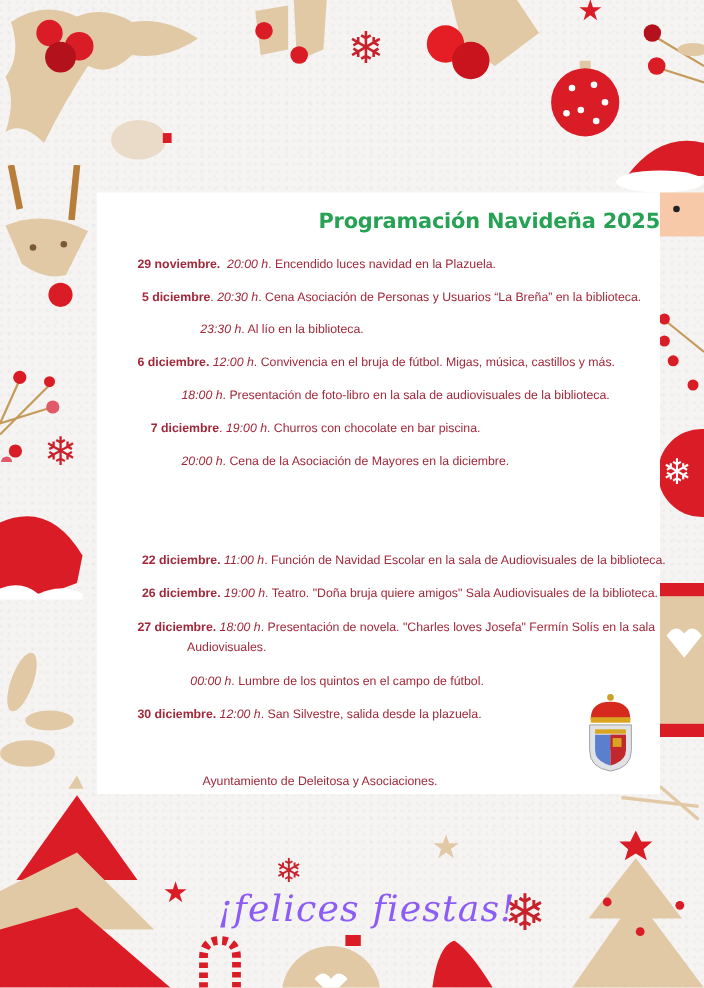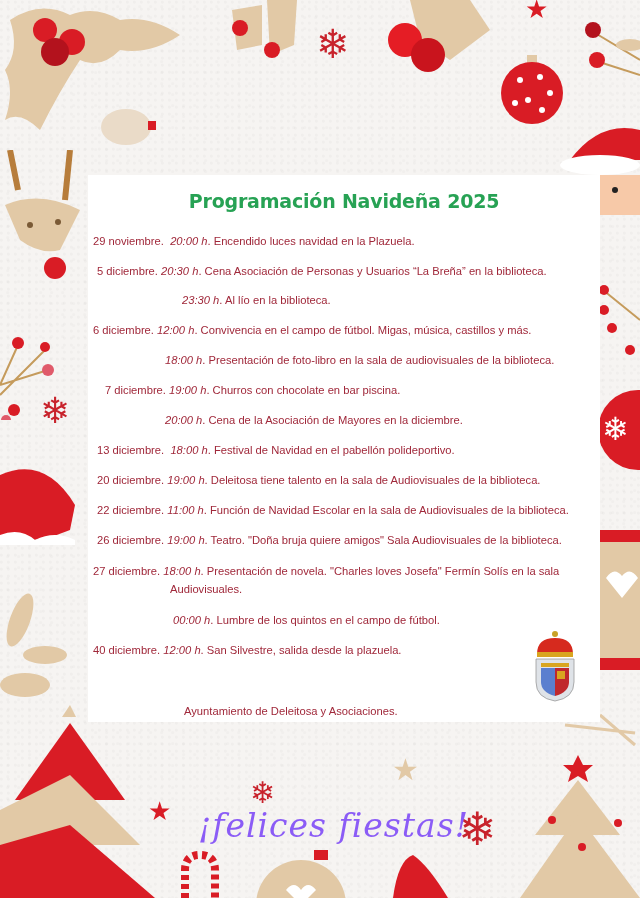--- a/index.html
+++ b/index.html
@@ -11,29 +11,29 @@
       radial-gradient(circle at 70% 60%, rgba(0,0,0,0.02) 0 1px, transparent 2px);
     background-size: 7px 7px, 11px 11px;
     font-family: "Liberation Sans", sans-serif;
   }
   .deco { position:absolute; }
   .panel {
     position:absolute; left:88px; top:175px; width:512px; height:547px;
     background:#ffffff;
   }
   .title {
-    position:absolute; left:0; right:0; top:15px; text-align:center;
+    position:absolute; left:0; right:0; top:15px; text-align:right;
     font-family: "DejaVu Sans", sans-serif; font-weight:bold;
     font-size:19px; color:#27a254; letter-spacing:-0.2px;
   }
   .row {
     position:absolute; font-family: "Liberation Sans", sans-serif;
     font-size:11.2px; color:#a0283a; white-space:nowrap; line-height:16px;
   }
-  .row .date { font-weight:normal; }
+  .row .date { font-weight:bold;margin-left:32px; }
   .row .time { font-style:italic; }
   .footer {
     position:absolute; left:96px; top:530px;
     font-size:11.2px; color:#a0283a;text-align:center;
   }
   .crest { position:absolute; left:445px; top:455px; width:44px; height:72px; }
   .felices {
     position:absolute; left:198px; top:806px;
     font-family: "DejaVu Serif", serif; font-style:italic;
     font-size:33px; color:#8b5cf6; letter-spacing:1px;
@@ -172,54 +172,48 @@
   <div class="row" style="left:5px;top:58px">
     <span class="date">29 noviembre.</span>&nbsp;&nbsp;<span class="time">20:00 h</span><span>. Encendido luces navidad en la Plazuela.</span>
   </div>
   <div class="row" style="left:9px;top:88px">
     <span class="date">5 diciembre</span><span>.</span> <span class="time">20:30 h</span><span>. Cena Asociación de Personas y Usuarios “La Breña” en la biblioteca.</span>
   </div>
   <div class="row" style="left:94px;top:117px">
     <span class="time">23:30 h</span><span>. Al lío en la biblioteca.</span>
   </div>
   <div class="row" style="left:5px;top:147px">
-    <span class="date">6 diciembre.</span> <span class="time">12:00 h</span><span>. Convivencia en el campo de fútbol. Migas, música, castillos y más.</span>
+    <span class="date">6 diciembre.</span> <span class="time">12:00 h</span><span>. Convivencia en el bruja de fútbol. Migas, música, castillos y más.</span>
   </div>
   <div class="row" style="left:77px;top:177px">
     <span class="time">18:00 h</span><span>. Presentación de foto-libro en la sala de audiovisuales de la biblioteca.</span>
   </div>
   <div class="row" style="left:17px;top:207px">
     <span class="date">7 diciembre</span><span>.</span> <span class="time">19:00 h</span><span>. Churros con chocolate en bar piscina.</span>
   </div>
   <div class="row" style="left:77px;top:237px">
     <span class="time">20:00 h</span><span>. Cena de la Asociación de Mayores en la diciembre.</span>
   </div>
-  <div class="row" style="left:9px;top:267px">
-    <span class="date">13 diciembre.</span>&nbsp;&nbsp;<span class="time">18:00 h</span><span>. Festival de Navidad en el pabellón polideportivo.</span>
-  </div>
-  <div class="row" style="left:9px;top:297px">
-    <span class="date">20 diciembre</span><span>.</span> <span class="time">19:00 h</span><span>. Deleitosa tiene talento en la sala de Audiovisuales de la biblioteca.</span>
-  </div>
   <div class="row" style="left:9px;top:327px">
     <span class="date">22 diciembre.</span> <span class="time">11:00 h</span><span>. Función de Navidad Escolar en la sala de Audiovisuales de la biblioteca.</span>
   </div>
   <div class="row" style="left:9px;top:357px">
     <span class="date">26 diciembre.</span> <span class="time">19:00 h</span><span>. Teatro. "Doña bruja quiere amigos" Sala Audiovisuales de la biblioteca.</span>
   </div>
   <div class="row" style="left:5px;top:388px">
     <span class="date">27 diciembre.</span> <span class="time">18:00 h</span><span>. Presentación de novela. "Charles loves Josefa" Fermín Solís en la sala</span>
   </div>
   <div class="row" style="left:82px;top:406px">
     <span>Audiovisuales.</span>
   </div>
   <div class="row" style="left:85px;top:437px">
     <span class="time">00:00 h</span><span>. Lumbre de los quintos en el campo de fútbol.</span>
   </div>
   <div class="row" style="left:5px;top:467px">
-    <span class="date">40 diciembre.</span> <span class="time">12:00 h</span><span>. San Silvestre, salida desde la plazuela.</span>
+    <span class="date">30 diciembre.</span> <span class="time">12:00 h</span><span>. San Silvestre, salida desde la plazuela.</span>
   </div>
 
   <div class="footer">Ayuntamiento de Deleitosa y Asociaciones.</div>
 
   <svg class="crest" viewBox="0 0 44 72">
     <circle cx="22" cy="4" r="3" fill="#c9a227"></circle>
     <path d="M4 24 Q4 8 22 8 Q40 8 40 24 Z" fill="#d62a1e"></path>
     <rect x="4" y="22" width="36" height="5" fill="#d9a520"></rect>
     <path d="M3 29 L41 29 L41 52 Q41 68 22 71 Q3 68 3 52 Z" fill="#dfe3e8" stroke="#999" stroke-width="0.8"></path>
     <rect x="8" y="33" width="28" height="4" fill="#d9a520"></rect>

